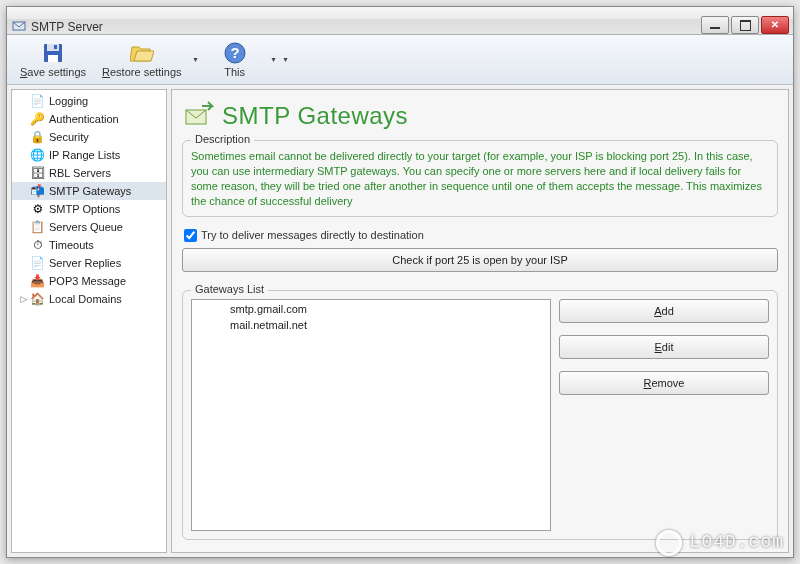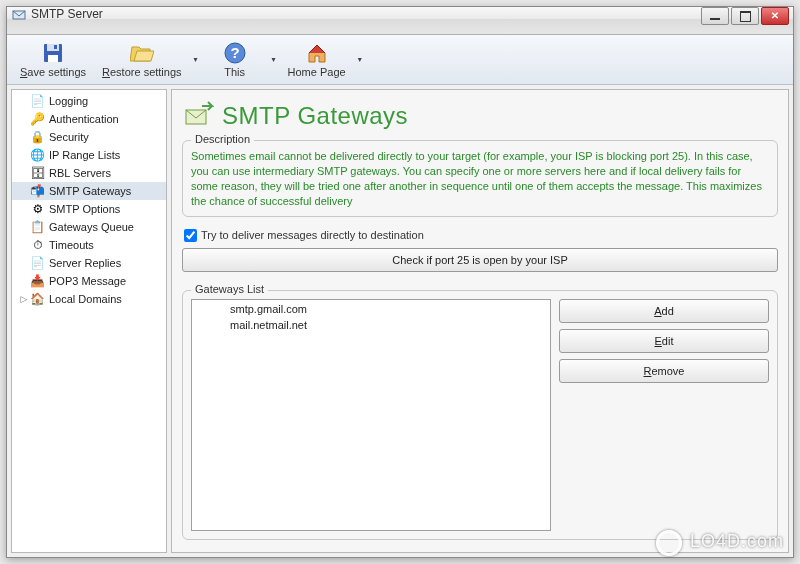--- a/index.html
+++ b/index.html
@@ -1,20 +1,20 @@
 <!DOCTYPE html>
 <html><head>
 <meta charset="utf-8">
 <style>
 * { box-sizing: border-box; margin: 0; padding: 0; }
 body { font-family: "Segoe UI", Tahoma, sans-serif; font-size: 11px; background: #e8e8e8; width: 800px; height: 564px; overflow: hidden; position: relative; }
 
 .outer-frame { position: absolute; left: 6px; top: 6px; right: 6px; bottom: 6px; background: #fff; border: 1px solid #888; box-shadow: 0 2px 8px rgba(0,0,0,0.3); display: flex; flex-direction: column; }
 
-.titlebar { height: 28px; background: linear-gradient(to bottom, #f8f8f8 0%, #eaeaea 45%, #dcdcdc 46%, #e6e6e6 100%); border-bottom: 1px solid #b0b0b0; display: flex; align-items: flex-start; padding: 0 4px; }
+.titlebar { height: 28px; background: linear-gradient(to bottom, #f8f8f8 0%, #eaeaea 45%, #dcdcdc 46%, #e6e6e6 100%); border-bottom: 1px solid #b0b0b0; display: flex; align-items: flex-end; padding: 0 4px; }
 .titlebar-icon { width: 16px; height: 16px; margin-right: 4px; display:flex; align-items:center; justify-content:center;}
 .titlebar-title { font-size: 12px; color: #333; flex: 1; }
 .window-controls { display: flex; gap: 2px; }
 .win-btn { width: 28px; height: 18px; border: 1px solid #8a8a8a; border-radius: 2px; background: linear-gradient(to bottom,#f5f5f5,#d8d8d8); display: flex; align-items: center; justify-content: center; font-size: 10px; cursor: pointer; }
 .win-btn.close { background: linear-gradient(to bottom,#f08080,#c83030); color:#fff; border-color:#a02020;}
 .win-btn.min::before { content:""; display:block; width:10px; height:2px; background:#333; margin-top:6px;}
 .win-btn.max::before { content:""; display:block; width:9px; height:8px; border:1px solid #333; border-top-width:2px;}
 .win-btn.close::before { content:"✕"; font-weight:bold; font-size:10px; line-height:1;}
 
 .toolbar { height: 50px; background: linear-gradient(to bottom,#f5f8fc,#e2e8f0); border-bottom: 1px solid #b8c0c8; display: flex; align-items: center; padding: 2px 6px; gap: 2px; }
@@ -48,25 +48,25 @@
 .check-row input { width:13px; height:13px; }
 .check-row label { font-size: 11px; color: #333; }
 
 .long-btn { width: 100%; height: 24px; background: linear-gradient(to bottom,#fdfdfd,#e6e6e6); border: 1px solid #9a9a9a; border-radius: 3px; font-size: 11px; color: #222; cursor: pointer; margin-bottom: 18px; }
 
 .gateways-area { flex: 1; display: flex; flex-direction: column; }
 .list-row { flex: 1; display: flex; gap: 8px; }
 .glist { flex: 1; background: #fff; border: 1px solid #a0a0a0; overflow-y: auto; padding-left: 32px; }
 .glist-item { padding: 2px 6px; font-size: 11px; color: #222; cursor: pointer; height:16px; line-height:14px;}
 .glist-item.sel { background: #d8ecff; }
-.gbuttons { width: 210px; display: flex; flex-direction: column; gap: 6px; }
+.gbuttons { width: 210px; display: flex; flex-direction: column; gap: 12px; }
 .gbtn { height: 24px; background: linear-gradient(to bottom,#fdfdfd,#e6e6e6); border: 1px solid #9a9a9a; border-radius: 3px; font-size: 11px; color: #222; cursor: pointer; }
 .gbtn .u { text-decoration: underline; }
 
-.watermark { position: absolute; right: 16px; bottom: 12px; color: rgba(255,255,255,0.9); font-size: 18px; font-weight: 300; letter-spacing: 1px; text-shadow: 0 0 3px rgba(0,0,0,0.6); pointer-events:none; font-family: Liberation Sans, sans-serif;}
+.watermark { position: absolute; right: 16px; bottom: 12px; color: rgba(255,255,255,0.9); font-size: 18px; font-weight: 300; letter-spacing: 1px; text-shadow: 0 0 3px rgba(0,0,0,0.6); pointer-events:none; font-family: Liberation Mono, monospace;}
 .watermark-ring { position:absolute; right: 118px; bottom: 8px; width:26px; height:26px; border:3px solid rgba(255,255,255,0.85); border-radius:50%; box-shadow:0 0 3px rgba(0,0,0,0.5); pointer-events:none;}
 </style>
 </head>
 <body>
 
 <div class="outer-frame">
 
   <div class="titlebar">
     <div class="titlebar-icon">
       <svg width="14" height="14" viewBox="0 0 14 14">
@@ -109,29 +109,20 @@
       <div class="tool-icon">
         <svg width="24" height="24" viewBox="0 0 24 24">
             <circle cx="12" cy="12" r="10" fill="#5a8ad8" stroke="#2a5aa0"></circle>
             <text x="12" y="17" font-size="15" fill="#fff" text-anchor="middle" font-weight="bold">?</text>
           </svg>
       </div>
       <div class="tool-label">This</div>
     </div>
     <div class="tool-drop">▾</div>
 
-    <div class="tool-btn">
-      <div class="tool-icon">
-        <svg width="24" height="24" viewBox="0 0 24 24">
-            <path d="M4 12 L12 4 L20 12 v9 h-6 v-6 h-4 v6 h-6 z" fill="#f0b060" stroke="#b07020"></path>
-            <path d="M4 12 L12 4 L20 12" fill="#d04030" stroke="#902010"></path>
-          </svg>
-      </div>
-      <div class="tool-label">Home Page</div>
-    </div>
     <div class="tool-drop">▾</div>
   </div>
 
   <div class="main-area">
 
     <div class="sidebar">
       <div class="side-item">
           <span class="side-icon">📄</span>
           <span class="side-label">Logging</span>
         </div>
@@ -154,21 +145,21 @@
       <div class="side-item selected">
           <span class="side-icon">📬</span>
           <span class="side-label">SMTP Gateways</span>
         </div>
       <div class="side-item">
           <span class="side-icon">⚙</span>
           <span class="side-label">SMTP Options</span>
         </div>
       <div class="side-item">
           <span class="side-icon">📋</span>
-          <span class="side-label">Gateways Queue</span>
+          <span class="side-label">Servers Queue</span>
         </div>
       <div class="side-item">
           <span class="side-icon">⏱</span>
           <span class="side-label">Timeouts</span>
         </div>
       <div class="side-item">
           <span class="side-icon">📄</span>
           <span class="side-label">Server Replies</span>
         </div>
       <div class="side-item">

